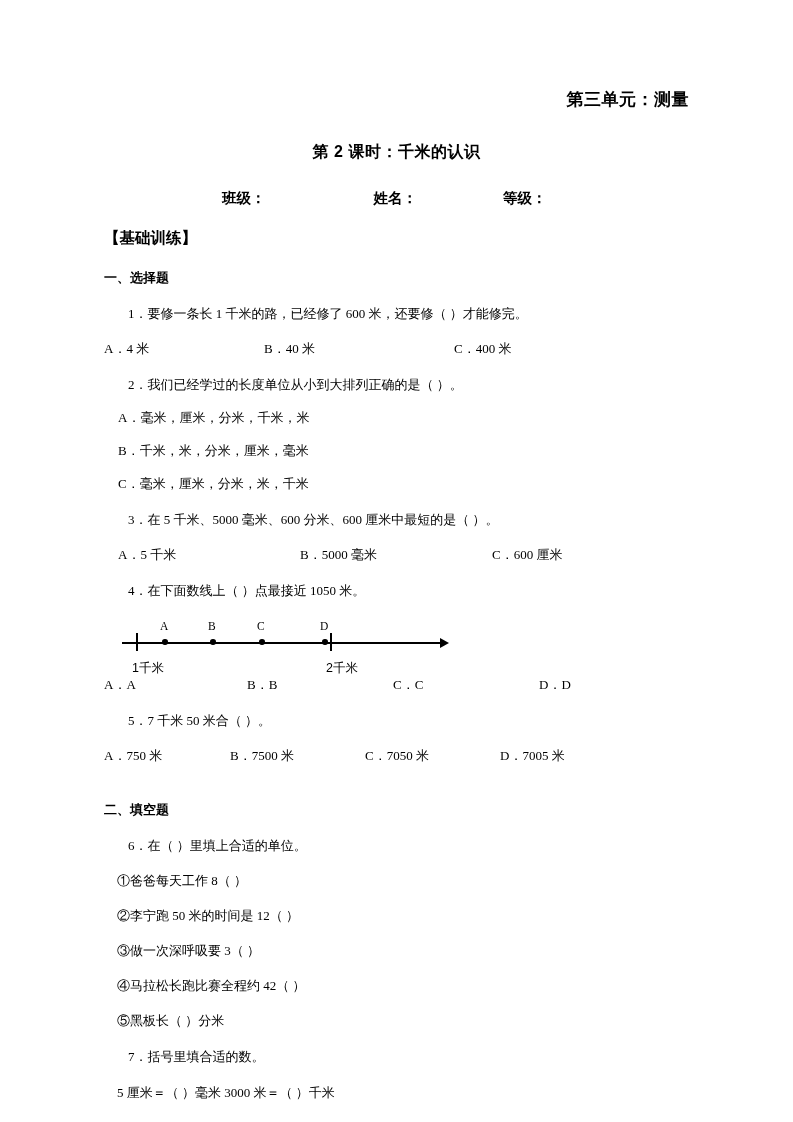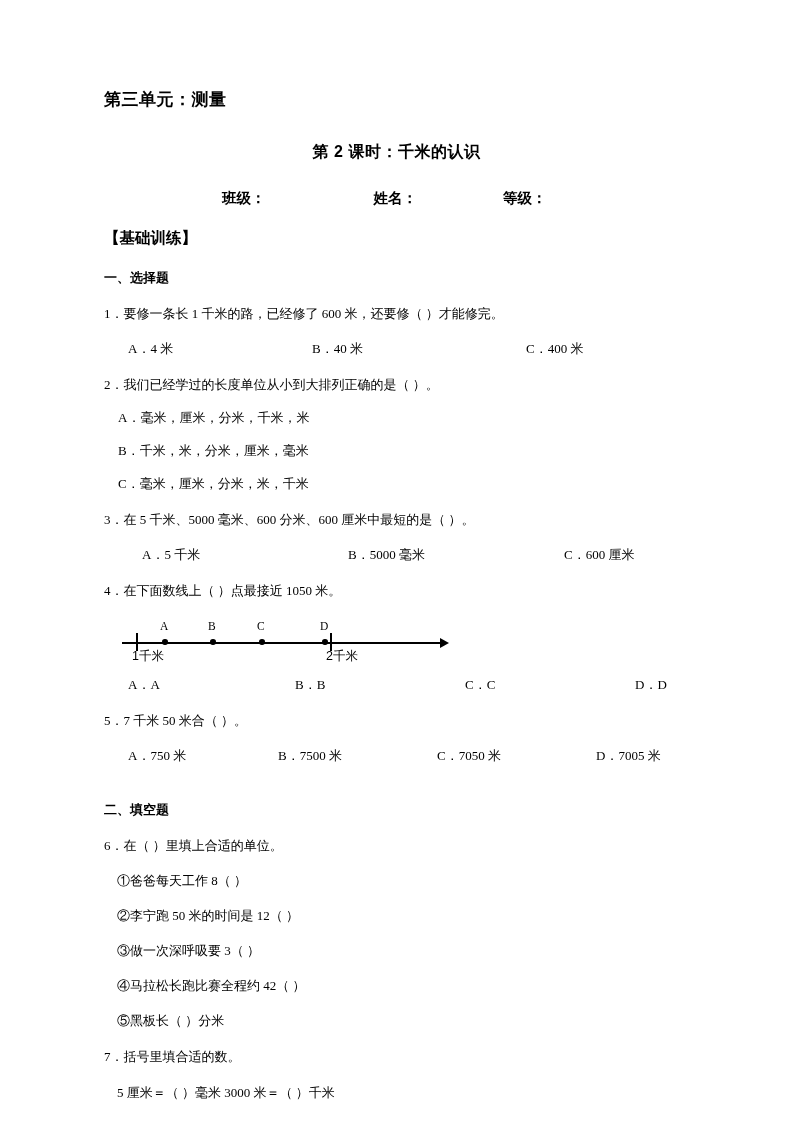--- a/index.html
+++ b/index.html
@@ -15,21 +15,21 @@
     position: relative;
   }
   .page {
     position: relative;
     width: 793px;
     height: 1122px;
     box-sizing: border-box;
     padding: 0 104px;
   }
   .title-unit {
-    text-align: left;
+    text-align: right;
     font-size: 17px;
     font-weight: bold;
     letter-spacing: 0.5px;
     margin-top: 88px;
     font-family: "Liberation Sans", "DejaVu Sans", sans-serif;
   }
   .title-lesson {
     text-align: center;
     font-size: 16px;
     font-weight: bold;
@@ -57,27 +57,28 @@
   .sub-head {
     margin-top: 20px;
     font-size: 13px;
     font-weight: bold;
     font-family: "Liberation Sans", "DejaVu Sans", sans-serif;
   }
   .q {
     margin-top: 17px;
     font-size: 13px;
     line-height: 1.5;
+    margin-left: 24px;
   }
   .opts {
     margin-top: 16px;
     font-size: 13px;
     display: flex;
   }
-  .opts span { display: inline-block; margin-left: 24px; }
+  .opts span { display: inline-block; }
   .sub {
     margin-top: 15px;
     font-size: 13px;
     padding-left: 14px;
   }
   .fill-item {
     margin-top: 17px;
     font-size: 13px;
     padding-left: 13px;
   }
@@ -123,21 +124,21 @@
     background: #000;
   }
   .pt-label {
     position: absolute;
     top: 6px;
     font-size: 11.5px;
     font-family: "Liberation Serif", serif;
   }
   .end-label {
     position: absolute;
-    top: 34px;
+    top: 46px;
     font-size: 12.5px;
     font-family: "Liberation Sans", "DejaVu Sans", sans-serif;
   }
 </style>
 </head>
 <body>
 
 <div class="page">
 
   <div class="title-unit">第三单元：测量</div>

